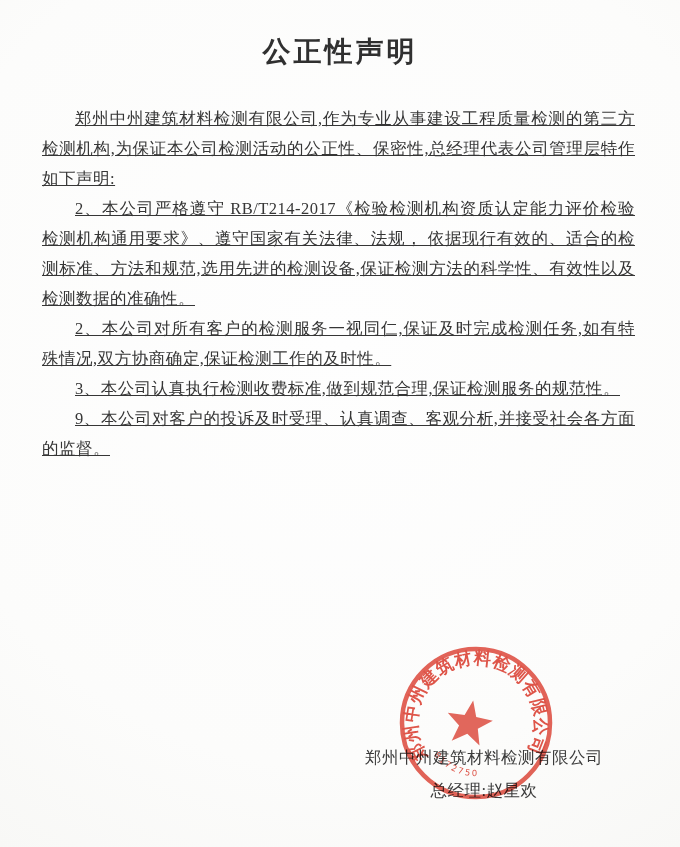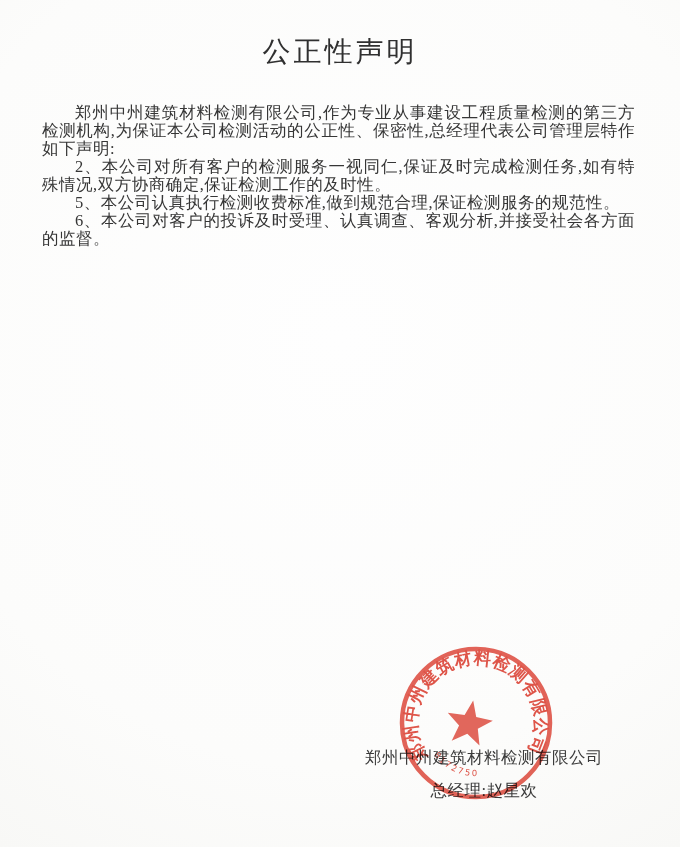--- a/index.html
+++ b/index.html
@@ -16,30 +16,31 @@
     background-image: radial-gradient(circle at 50% 40%, #fefefe 0%, #fcfcfb 70%, #f8f8f6 100%);
     font-family: "Liberation Serif", "DejaVu Serif", serif;
     color: #363636;
     overflow: hidden;
   }
   .doc-title {
     margin: 0;
     padding-top: 33px;
     text-align: center;
     font-size: 28px;
-    font-weight: 400;
+    font-weight: 700;
     letter-spacing: 3px;
     color: #303030;
   }
   .doc-body {
     margin: 33px 45px 0 42px;
     font-size: 16.5px;
-    line-height: 18px;
+    line-height: 30px;
     letter-spacing: 0.5px;
     text-align: justify;
+    text-decoration: underline;
   }
   .doc-body p {
     margin: 0;
     text-indent: 2em;
   }
   .signature-block {
     position: absolute;
     top: 741px;
     left: 360px;
     width: 248px;
@@ -65,23 +66,24 @@
 </style>
 </head>
 <body>
 
 <div class="page">
 
   <h1 class="doc-title"><span>公正性声明</span></h1>
 
   <div class="doc-body">
     <p><span>郑州中州建筑材料检测有限公司,作为专业从事建设工程质量检测的第三方检测机构,为保证本公司检测活动的公正性、保密性,总经理代表公司管理层特作如下声明:</span></p>
+    <p>2、本公司严格遵守 RB/T214-2017《检验检测机构资质认定能力评价检验检测机构通用要求》、遵守国家有关法律、法规， 依据现行有效的、适合的检测标准、方法和规范,选用先进的检测设备,保证检测方法的科学性、有效性以及检测数据的准确性。</p>
     <p>2、本公司对所有客户的检测服务一视同仁,保证及时完成检测任务,如有特殊情况,双方协商确定,保证检测工作的及时性。</p>
-    <p>5、本公司认真执行检测收费标准,做到规范合理,保证检测服务的规范性。</p>
-    <p>6、本公司对客户的投诉及时受理、认真调查、客观分析,并接受社会各方面的监督。</p>
+    <p>3、本公司认真执行检测收费标准,做到规范合理,保证检测服务的规范性。</p>
+    <p>9、本公司对客户的投诉及时受理、认真调查、客观分析,并接受社会各方面的监督。</p>
   </div>
 
   <div class="signature-block">
     <div class="sig-line">郑州中州建筑材料检测有限公司</div>
     <div class="sig-line">总经理:赵星欢</div>
   </div>
 
   <svg class="seal" viewBox="0 0 172 172" xmlns="http://www.w3.org/2000/svg">
     <defs>
       <path id="sealTextArc" d="M 37.7,119.8 A 59,59 0 1 1 134.3,119.8" fill="none"></path>

